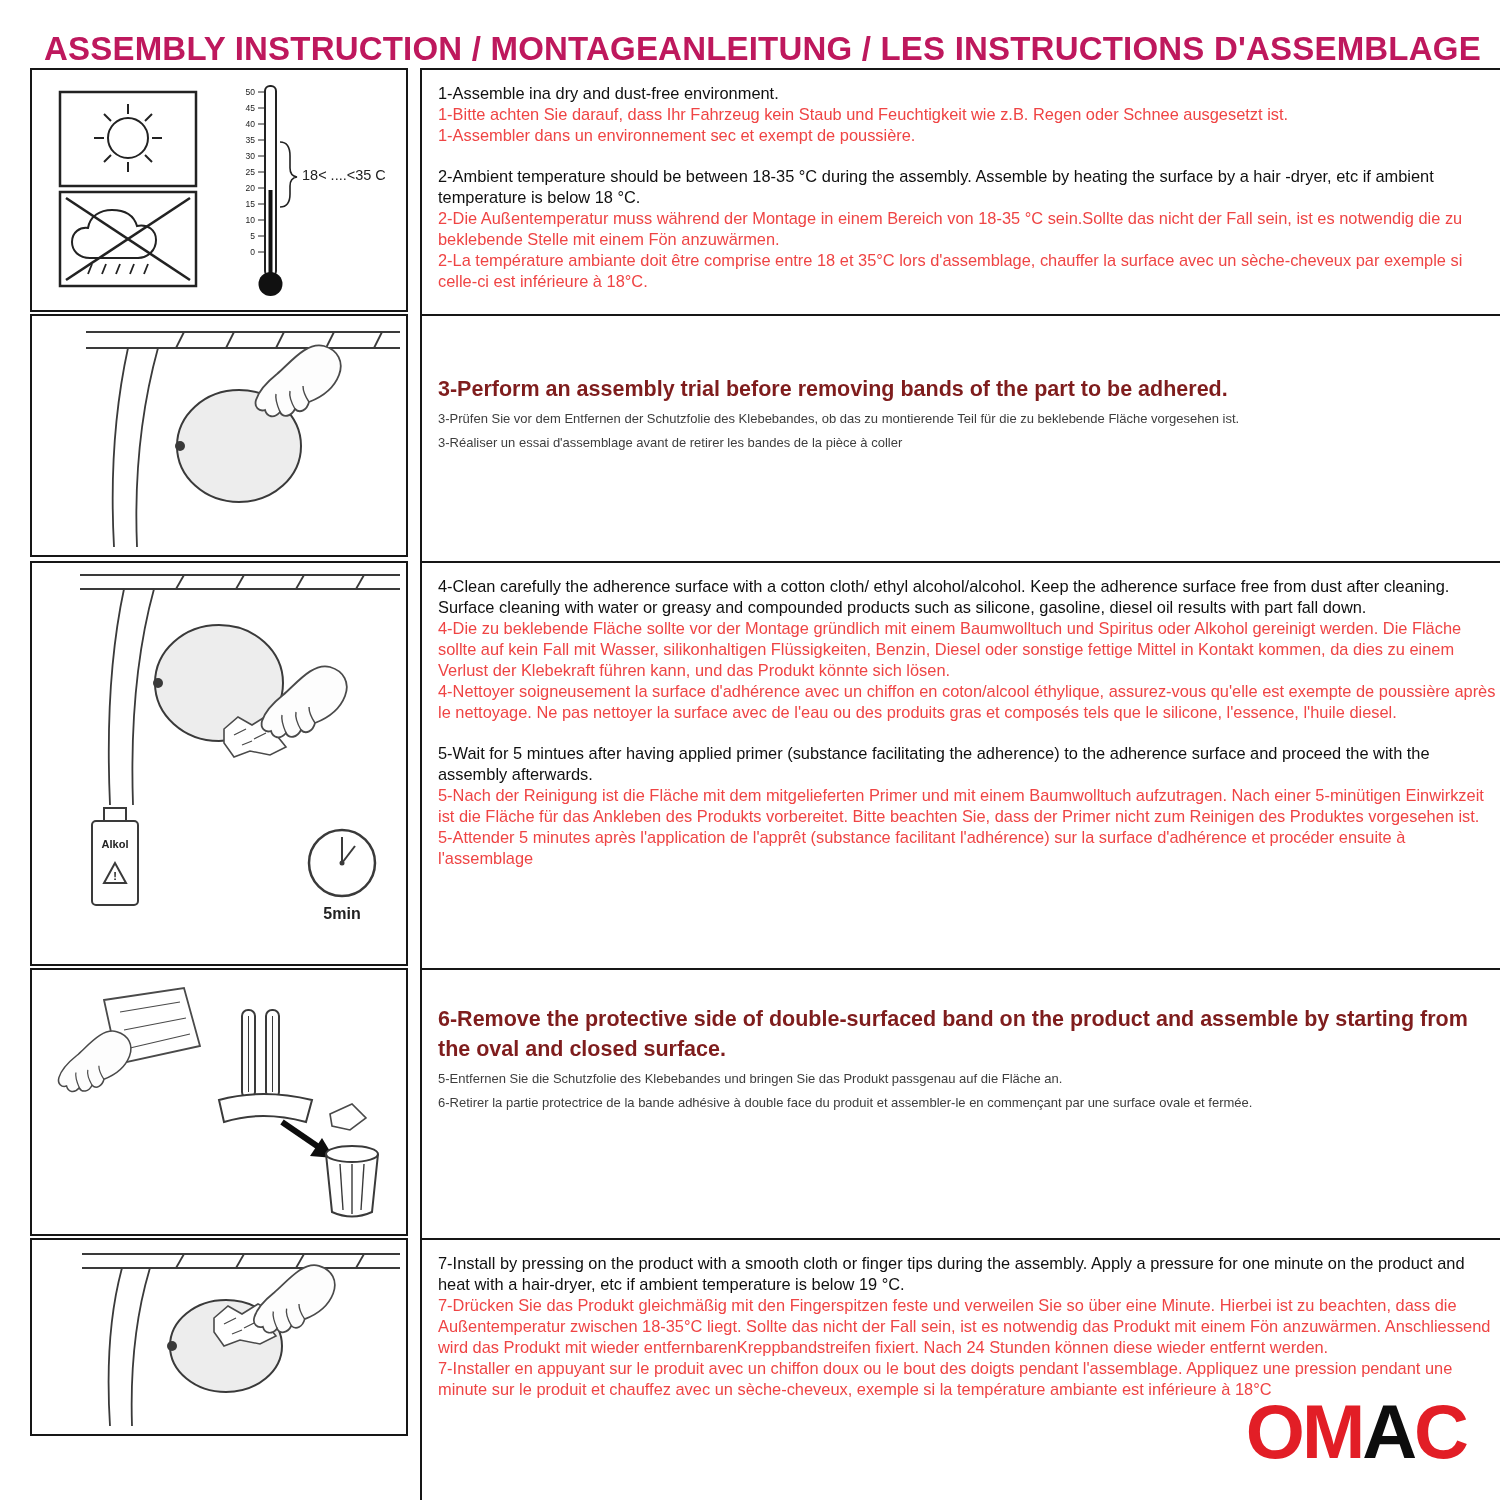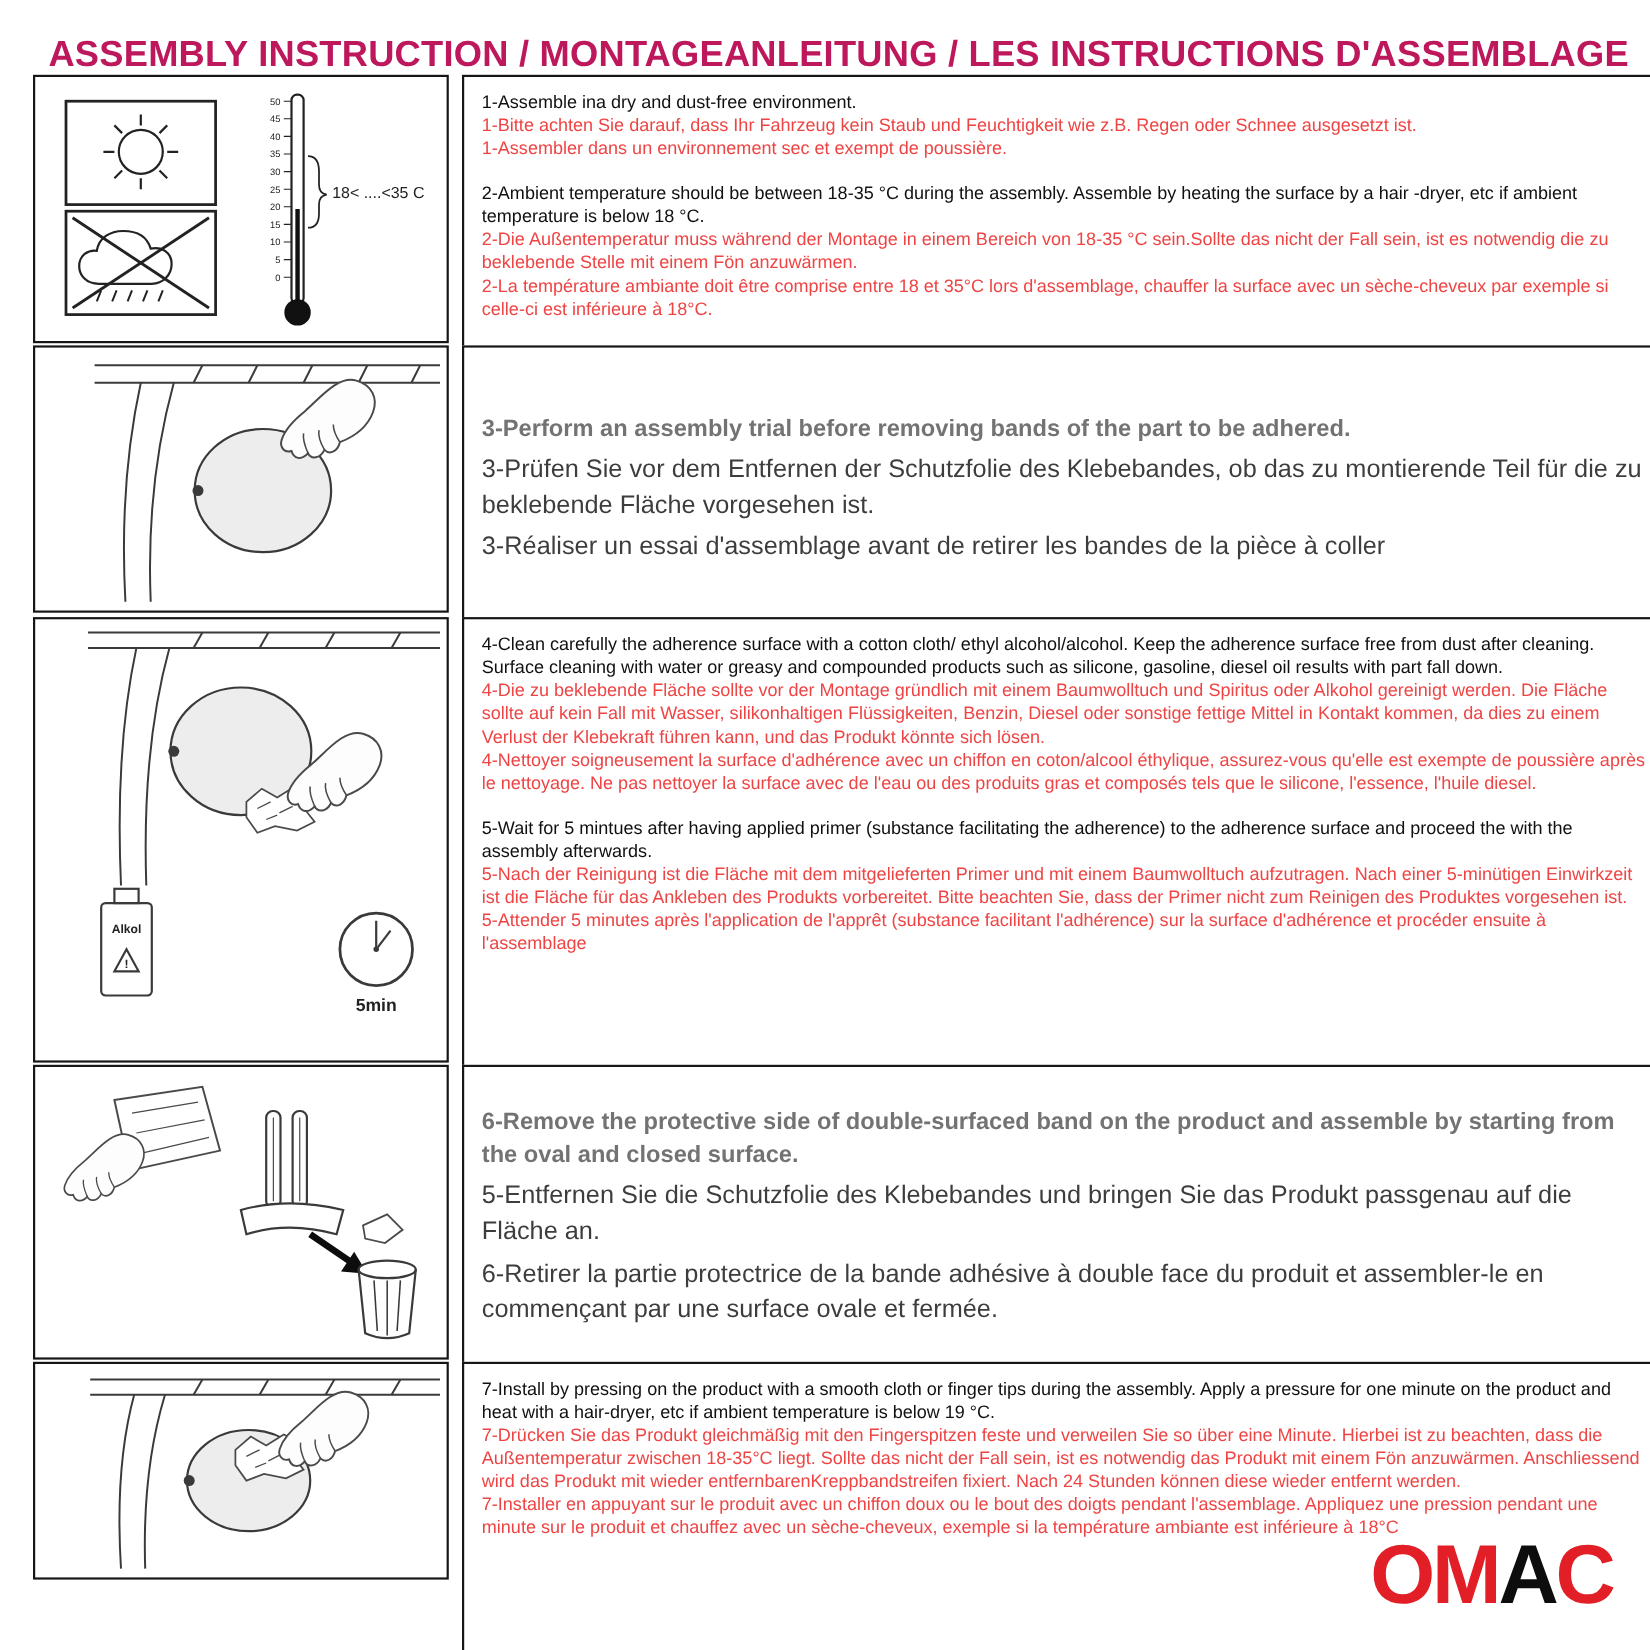--- a/index.html
+++ b/index.html
@@ -10,22 +10,22 @@
   .textbox{left:420px;width:1058px;padding:13px 16px;}
   .r1{top:68px;height:240px;}
   .r2{top:314px;height:239px;}
   .r3{top:561px;height:401px;}
   .r4{top:968px;height:264px;}
   .r5l{top:1238px;height:194px;}
   .r5r{top:1238px;height:243px;}
   .t p{font-size:16.4px;line-height:1.28;color:#ef4444;margin:0;}
   .t p.b{font-weight:400;color:#101010;}
   .t p.gap{margin-top:20px;}
-  .big p{font-size:23px;line-height:1.4;color:#3d3d3d;margin:0 0 6px 0;}
-  .big p.b{font-size:21.5px;font-weight:700;color:#737373;}
+  .big p{font-size:13px;line-height:1.4;color:#3d3d3d;margin:0 0 6px 0;}
+  .big p.b{font-size:21.5px;font-weight:700;color:#7f1d1d;}
   .pad58{padding-top:58px;}
   .pad34{padding-top:34px;}
   svg{display:block;}
   svg text{font-family:"Liberation Sans",sans-serif;fill:#222;}
   .logo{position:absolute;top:1394px;right:34px;font-size:76px;font-weight:800;letter-spacing:-3px;line-height:1;}
   .logo .red{color:#e21e26;margin-top:48px;}
   .logo .black{color:#0d0d0d;}
 </style>
 </head>
 <body>

